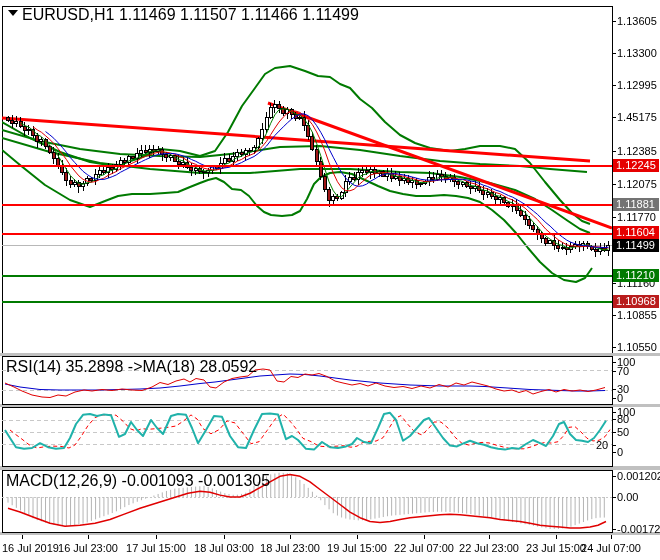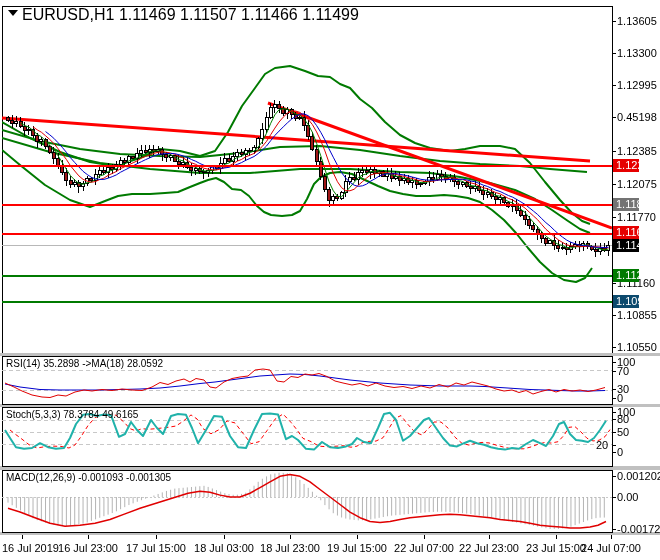--- a/index.html
+++ b/index.html
@@ -1,22 +1,22 @@
 <!DOCTYPE html>
 <html><head>
 <meta charset="utf-8">
 <style>
   html,body{margin:0;padding:0;background:#fff;}
   #screen{position:relative;width:660px;height:560px;background:#fff;overflow:hidden;
           font-family:"Liberation Sans",sans-serif;-webkit-font-smoothing:none;}
   #chart-svg{position:absolute;left:0;top:0;}
   .tick-lbl{position:absolute;font-size:11px;color:#000;white-space:nowrap;line-height:11px;}
-  .badge{position:absolute;left:613px;width:26px;height:13px;font-size:11px;line-height:13px;
+  .badge{position:absolute;left:613px;width:46px;height:13px;font-size:11px;line-height:13px;
          color:#fff;text-align:left;padding-left:3px;box-sizing:border-box;white-space:nowrap;}
-  .panel-label{position:absolute;font-size:10px;color:#000;white-space:nowrap;}
+  .panel-label{position:absolute;font-size:16px;color:#000;white-space:nowrap;}
   #title-bar{position:absolute;left:22px;top:6px;font-size:16px;color:#000;white-space:nowrap;}
   #dd-icon{position:absolute;left:8px;top:10px;width:0;height:0;border-left:5px solid transparent;
            border-right:5px solid transparent;border-top:6px solid #000;cursor:pointer;}
   .time-lbl{position:absolute;font-size:11px;color:#000;white-space:nowrap;transform:translateX(-50%);}
 </style>
 </head>
 <body>
 
 <div id="screen">
   <svg id="chart-svg" width="660" height="560">
@@ -526,27 +526,26 @@
       <line x1="290" y1="535" x2="290" y2="539" stroke="#000" stroke-width="1" shape-rendering="crispEdges"></line>
       <line x1="357" y1="535" x2="357" y2="539" stroke="#000" stroke-width="1" shape-rendering="crispEdges"></line>
       <line x1="424" y1="535" x2="424" y2="539" stroke="#000" stroke-width="1" shape-rendering="crispEdges"></line>
       <line x1="489" y1="535" x2="489" y2="539" stroke="#000" stroke-width="1" shape-rendering="crispEdges"></line>
       <line x1="556" y1="535" x2="556" y2="539" stroke="#000" stroke-width="1" shape-rendering="crispEdges"></line>
       <line x1="611" y1="535" x2="611" y2="539" stroke="#000" stroke-width="1" shape-rendering="crispEdges"></line>
     </svg>
   <span id="dd-icon"></span>
   <div id="title-bar">EURUSD,H1 1.11469 1.11507 1.11466 1.11499</div>
   <div id="rsi-label" class="panel-label" style="left:6px;top:358px;">RSI(14) 35.2898  -&gt;MA(18) 28.0592</div>
-  <div id="stoch-label" class="panel-label" style="left:6px;top:409px;">Stoch(5,3,3) 78.3784 49.6165</div>
   <div id="macd-label" class="panel-label" style="left:6px;top:472px;">MACD(12,26,9) -0.001093 -0.001305</div>
   <div id="labels-layer">
       <div class="tick-lbl" style="left: 617px; top: 16px;">1.13605</div>
       <div class="tick-lbl" style="left: 617px; top: 48px;">1.13300</div>
       <div class="tick-lbl" style="left: 617px; top: 80px;">1.12995</div>
-      <div class="tick-lbl" style="left: 617px; top: 112px;">0.45198</div>
+      <div class="tick-lbl" style="left: 617px; top: 112px;">1.45175</div>
       <div class="tick-lbl" style="left: 617px; top: 146px;">1.12385</div>
       <div class="tick-lbl" style="left: 617px; top: 179px;">1.12075</div>
       <div class="tick-lbl" style="left: 617px; top: 212px;">1.11770</div>
       <div class="tick-lbl" style="left: 617px; top: 278px;">1.11160</div>
       <div class="tick-lbl" style="left: 617px; top: 310px;">1.10855</div>
       <div class="tick-lbl" style="left: 617px; top: 342px;">1.10550</div>
       <div class="tick-lbl" style="left: 617px; top: 357px;">100</div>
       <div class="tick-lbl" style="left: 617px; top: 366px;">70</div>
       <div class="tick-lbl" style="left: 617px; top: 384px;">30</div>
       <div class="tick-lbl" style="left: 617px; top: 393px;">0</div>
@@ -566,15 +565,15 @@
       <div class="time-lbl" style="left: 357px; top: 542px;">19 Jul 15:00</div>
       <div class="time-lbl" style="left: 424px; top: 542px;">22 Jul 07:00</div>
       <div class="time-lbl" style="left: 489px; top: 542px;">22 Jul 23:00</div>
       <div class="time-lbl" style="left: 556px; top: 542px;">23 Jul 15:00</div>
       <div class="time-lbl" style="left: 611px; top: 542px;">24 Jul 07:00</div>
       <div class="badge" style="left: 613px; top: 159px; background: rgb(230, 0, 0);">1.12245</div>
       <div class="badge" style="left: 613px; top: 198px; background: #737373;">1.11881</div>
       <div class="badge" style="left: 613px; top: 226px; background: rgb(230, 0, 0);">1.11604</div>
       <div class="badge" style="left: 613px; top: 239px; background: rgb(0, 0, 0);">1.11499</div>
       <div class="badge" style="left: 613px; top: 269px; background: rgb(0, 122, 0);">1.11210</div>
-      <div class="badge" style="left: 613px; top: 295px; background: #0c4a6e;">1.10968</div>
+      <div class="badge" style="left: 613px; top: 295px; background: #b91c1c;">1.10968</div>
     </div>
 </div>
 
 </body></html>

